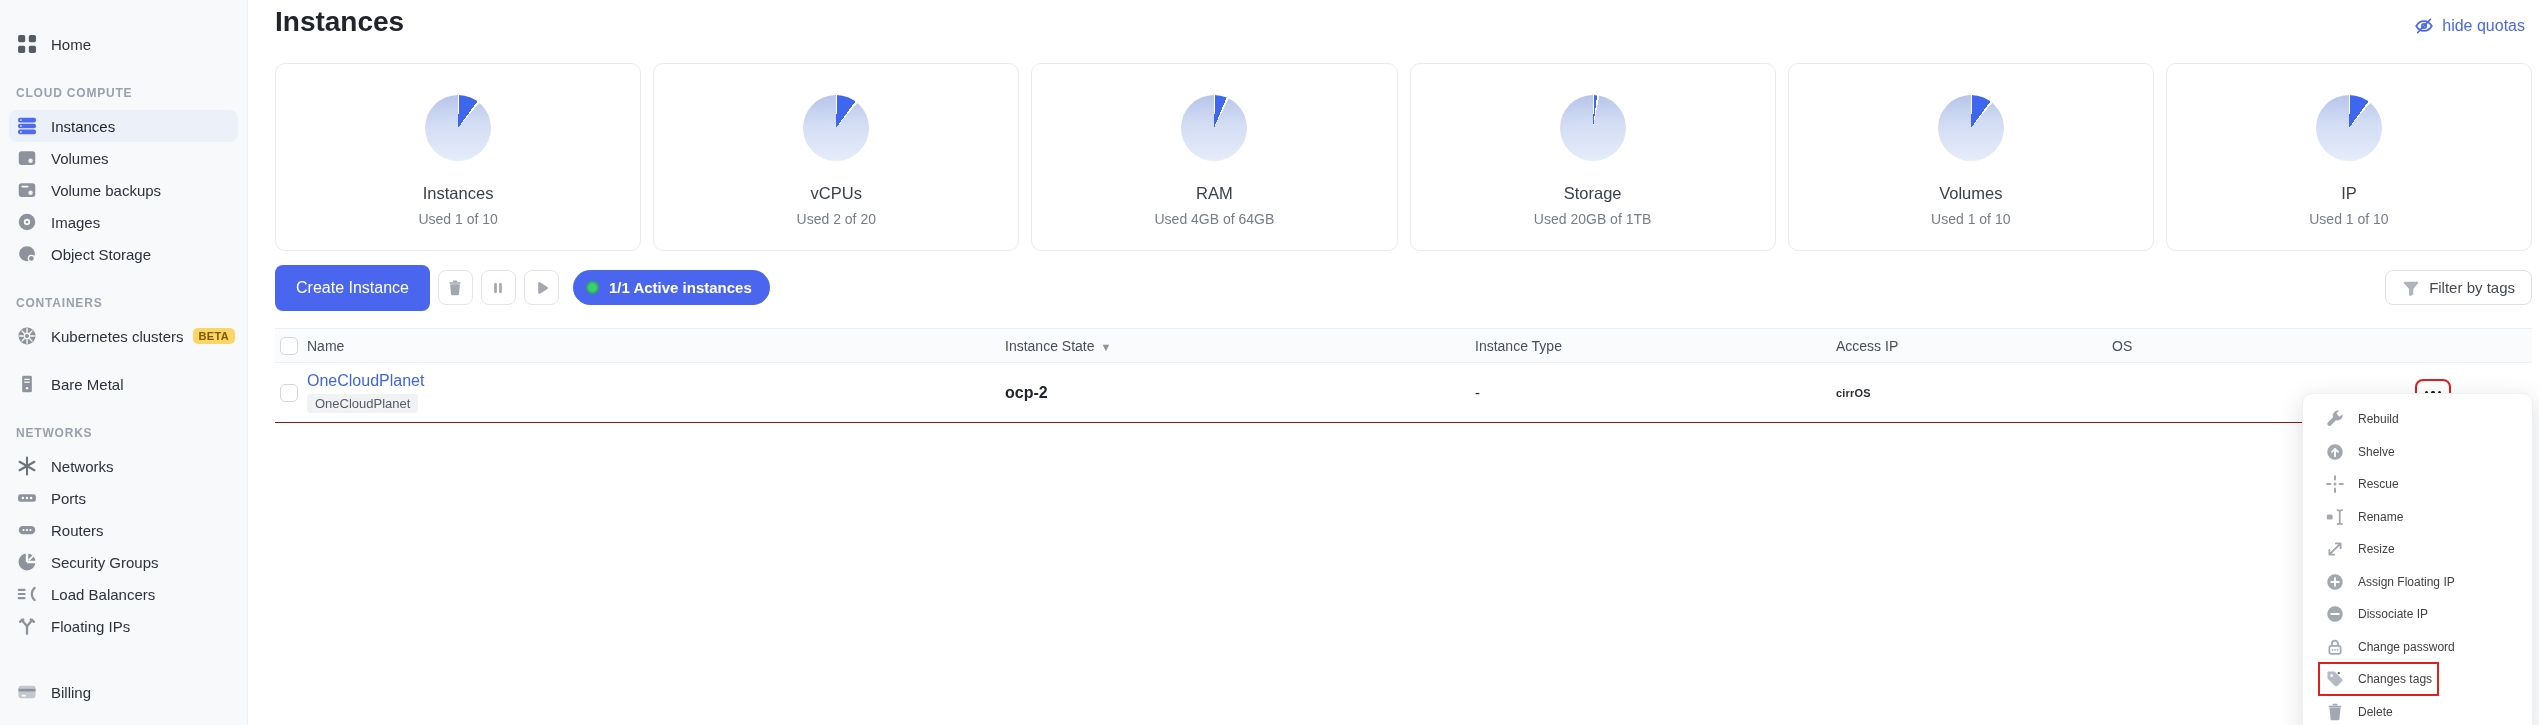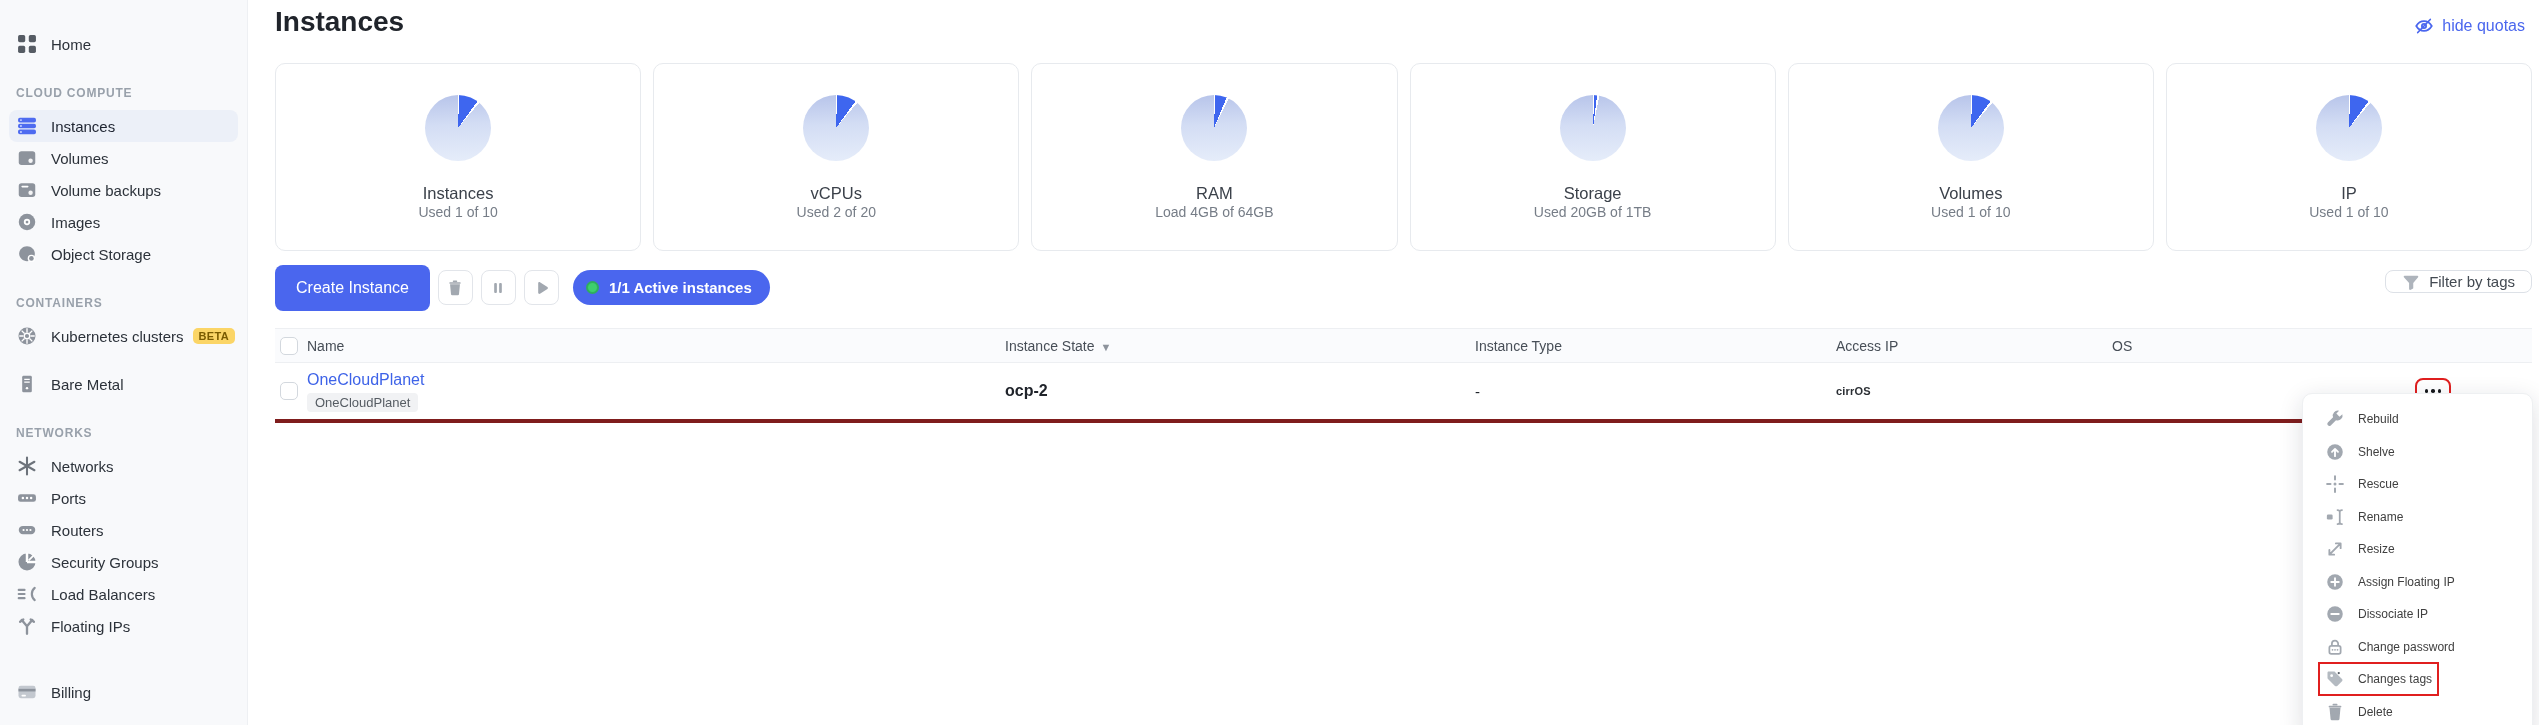--- a/index.html
+++ b/index.html
@@ -28,43 +28,43 @@
   .page-title { position:absolute; left:27px; top:6px; font-size:28px; font-weight:600; color:#20242b; }
   .hide-quotas { position:absolute; right:14px; top:16px; display:flex; align-items:center; gap:8px;
     color:#5271f2; font-size:16px; cursor:pointer; }
 
   
   .quota-row { position:absolute; left:27px; right:7px; top:63px; height:188px; display:flex; gap:12px; }
   .quota-card { flex:1 1 0; border:1.5px solid #e7eaee; border-radius:10px; background:#fff;
     display:flex; flex-direction:column; align-items:center; padding-top:31px; }
   .pie { width:66px; height:66px; border-radius:50%; }
   .quota-label { margin-top:23px; font-size:16.5px; color:#3b414a; font-weight:500; }
-  .quota-sub { margin-top:1px; font-size:14px; color:#767d87; }
+  .quota-sub { margin-top:8px; font-size:14px; color:#767d87; }
 
   
   .toolbar { position:absolute; left:27px; top:270px; height:35px; display:flex; align-items:center; gap:8px; }
   .btn-primary { height:46px; padding:0 21px; background:#4a66ee; color:#fff; border:none;
     border-radius:8px; font-size:16px; font-weight:500; font-family:inherit; cursor:pointer; }
   .icon-btn { width:35px; height:35px; background:#fff; border:1.5px solid #e2e5ea; border-radius:8px;
     display:inline-flex; align-items:center; justify-content:center; cursor:pointer; }
   .active-pill { height:35px; margin-left:6px; padding:0 18px 0 13px; background:#4a66ee; border-radius:18px;
     display:inline-flex; align-items:center; gap:10px; cursor:pointer; }
   .active-pill .dot { width:13px; height:13px; border-radius:50%; background:#3ecf6e; border:2px solid #2fae5d; }
   .active-pill .txt { color:#fff; font-size:15px; font-weight:700; }
-  .filter-btn { position:absolute; right:7px; top:270px; height:23px; padding:0 16px; background:#fff;
+  .filter-btn { position:absolute; right:7px; top:270px; height:35px; padding:0 16px; background:#fff;
     border:1.5px solid #dde1e7; border-radius:8px; display:inline-flex; align-items:center; gap:9px;
     font-size:15px; color:#434a52; cursor:pointer; font-family:inherit; }
 
   
   .table { position:absolute; left:27px; right:7px; top:328px; }
   .t-head, .t-row { display:grid; grid-template-columns:32px 698px 470px 361px 276px 348px 1fr;
     align-items:center; }
   .t-head { height:35px; background:#fafbfd; border-top:1px solid #edeff2; border-bottom:1px solid #edeff2;
     font-size:14px; color:#474e57; }
-  .t-row { height:60px; border-bottom:4px solid #7f1d1d; background:#fff; }
+  .t-row { height:60px; border-bottom:1px solid #7f1d1d; background:#fff; }
   .cb { width:18px; height:18px; border:1.5px solid #d3d8de; border-radius:5px; background:#fff;
     margin-left:5px; cursor:pointer; }
   .caret { font-size:11px; color:#8d939c; margin-left:6px; }
   .name-cell a { color:#3e63e8; font-size:16px; text-decoration:none; cursor:pointer; }
   .chip { display:inline-block; margin-top:4px; background:#f1f2f4; color:#565c63; font-size:13px;
     padding:2px 8px; border-radius:4px; }
   .state { display:flex; align-items:center; gap:8px; color:#1f9d53; font-size:15.5px; }
   .state .dot { width:11px; height:11px; border-radius:50%; background:#1f9d53; }
   .type-cell { font-size:16px; font-weight:700; color:#20242b; }
   .plain-cell { font-size:15px; color:#20242b; }
@@ -288,21 +288,21 @@
           <div class="quota-sub">Used 1 of 10</div>
         </div>
         <div class="quota-card">
           <div class="pie" style="background: conic-gradient(rgb(255, 255, 255) 0deg, rgb(255, 255, 255) 2deg, rgb(62, 102, 239) 2deg, rgb(62, 102, 239) 36deg, rgb(255, 255, 255) 36deg, rgb(255, 255, 255) 40deg, rgba(0, 0, 0, 0) 40deg, rgba(0, 0, 0, 0) 360deg), linear-gradient(178deg, rgb(183, 196, 234) 0%, rgb(211, 221, 244) 45%, rgb(230, 237, 250) 100%);"></div>
           <div class="quota-label">vCPUs</div>
           <div class="quota-sub">Used 2 of 20</div>
         </div>
         <div class="quota-card">
           <div class="pie" style="background: conic-gradient(rgb(255, 255, 255) 0deg, rgb(255, 255, 255) 2deg, rgb(62, 102, 239) 2deg, rgb(62, 102, 239) 22.5deg, rgb(255, 255, 255) 22.5deg, rgb(255, 255, 255) 26.5deg, rgba(0, 0, 0, 0) 26.5deg, rgba(0, 0, 0, 0) 360deg), linear-gradient(178deg, rgb(183, 196, 234) 0%, rgb(211, 221, 244) 45%, rgb(230, 237, 250) 100%);"></div>
           <div class="quota-label">RAM</div>
-          <div class="quota-sub">Load 4GB of 64GB</div>
+          <div class="quota-sub">Used 4GB of 64GB</div>
         </div>
         <div class="quota-card">
           <div class="pie" style="background: conic-gradient(rgb(255, 255, 255) 0deg, rgb(255, 255, 255) 2deg, rgb(62, 102, 239) 2deg, rgb(62, 102, 239) 7.2deg, rgb(255, 255, 255) 7.2deg, rgb(255, 255, 255) 11.2deg, rgba(0, 0, 0, 0) 11.2deg, rgba(0, 0, 0, 0) 360deg), linear-gradient(178deg, rgb(183, 196, 234) 0%, rgb(211, 221, 244) 45%, rgb(230, 237, 250) 100%);"></div>
           <div class="quota-label">Storage</div>
           <div class="quota-sub">Used 20GB of 1TB</div>
         </div>
         <div class="quota-card">
           <div class="pie" style="background: conic-gradient(rgb(255, 255, 255) 0deg, rgb(255, 255, 255) 2deg, rgb(62, 102, 239) 2deg, rgb(62, 102, 239) 36deg, rgb(255, 255, 255) 36deg, rgb(255, 255, 255) 40deg, rgba(0, 0, 0, 0) 40deg, rgba(0, 0, 0, 0) 360deg), linear-gradient(178deg, rgb(183, 196, 234) 0%, rgb(211, 221, 244) 45%, rgb(230, 237, 250) 100%);"></div>
           <div class="quota-label">Volumes</div>
           <div class="quota-sub">Used 1 of 10</div>

